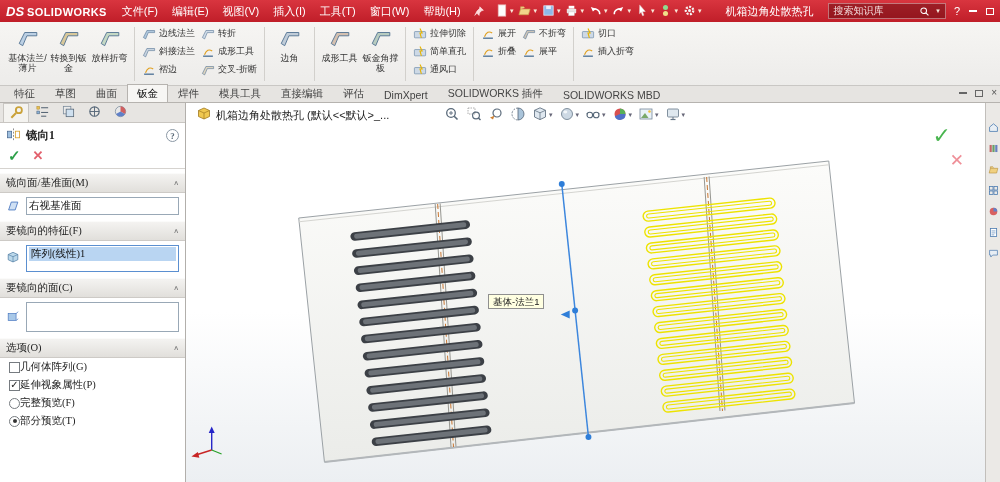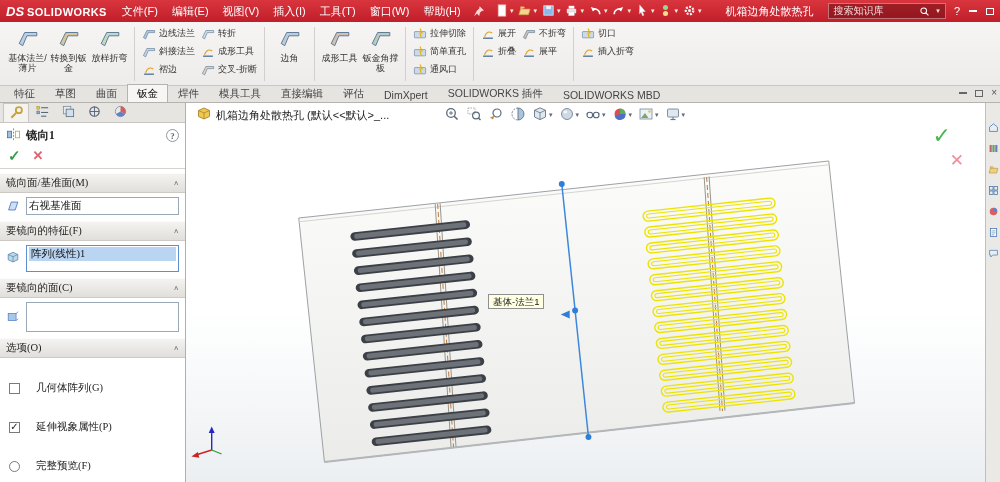--- a/index.html
+++ b/index.html
@@ -61,21 +61,21 @@
   .okmark{color:#2da049;font-size:15px;font-weight:bold;}
   .xmark{color:#e2606c;font-size:13px;font-weight:bold;}
   .section-h{background:linear-gradient(#f4f3f1,#e1dfdb);border-top:1px solid #fbfbfa;border-bottom:1px solid #cdcac6;padding:2px 6px;display:flex;align-items:center;font-size:10.5px;color:#222;margin-top:4px;}
   .section-h .chev{margin-left:auto;color:#777;font-size:8px;transform:scaleY(.8);}
   .sec-body{padding:4px 6px 2px;display:flex;gap:4px;align-items:center;}
   .sel-ic{width:16px;flex:none;padding-top:1px;}
   .sel-ic svg{width:14px;height:14px;}
   .selbox{flex:1;background:#fff;border:1px solid #99a8b6;min-height:17px;font-size:10.5px;padding:1px 2px;color:#111;}
   .selbox.active{border-color:#5b8fd0;}
   .selrow{background:#b9d5f2;padding:0 2px;line-height:14px;}
-  .opt-row{display:flex;align-items:center;gap:16px;padding:2px 9px;font-size:10.5px;color:#222;margin-top:21px;}
+  .opt-row{display:flex;align-items:center;gap:0;padding:2px 9px;font-size:10.5px;color:#222;}
   .cb{width:11px;height:11px;border:1px solid #767b80;background:#fff;flex:none;display:flex;align-items:center;justify-content:center;font-size:10px;line-height:1;color:#222;}
   .rb{width:11px;height:11px;border:1px solid #767b80;border-radius:50%;background:#fff;flex:none;position:relative;}
   .rb.checked::after{content:'';position:absolute;inset:2.5px;border-radius:50%;background:#333;}
 
   
   .viewport{flex:1;position:relative;background:linear-gradient(#ffffff 55%,#eceff2);overflow:hidden;}
   .viewport > svg{position:absolute;inset:0;width:100%;height:100%;}
   .vp-tree{position:absolute;left:11px;top:4px;display:flex;gap:5px;align-items:center;font-size:11px;color:#222;z-index:3;}
   .vp-tree svg{width:14px;height:14px;}
   .vp-toolbar{position:absolute;left:258px;top:3px;display:flex;align-items:center;gap:6px;z-index:3;}
@@ -504,20 +504,24 @@
           <span class="cb"></span>
           <span>几何体阵列(G)</span>
         </div>
         <div class="opt-row">
           <span class="cb">✓</span>
           <span>延伸视象属性(P)</span>
         </div>
         <div class="opt-row">
           <span class="rb"></span>
           <span>完整预览(F)</span>
+        </div>
+        <div class="opt-row">
+          <span class="rb checked"></span>
+          <span>部分预览(T)</span>
         </div>
       </div>
   </aside>
 
   <div class="viewport">
     <svg id="scene" viewBox="0 0 808 379" preserveAspectRatio="none">
       <defs>
         <linearGradient id="plateG" x1="0" y1="0" x2="0" y2="1">
           <stop offset="0" stop-color="#fcfcfa"></stop>
             <stop offset="1" stop-color="#ebecE9"></stop>

